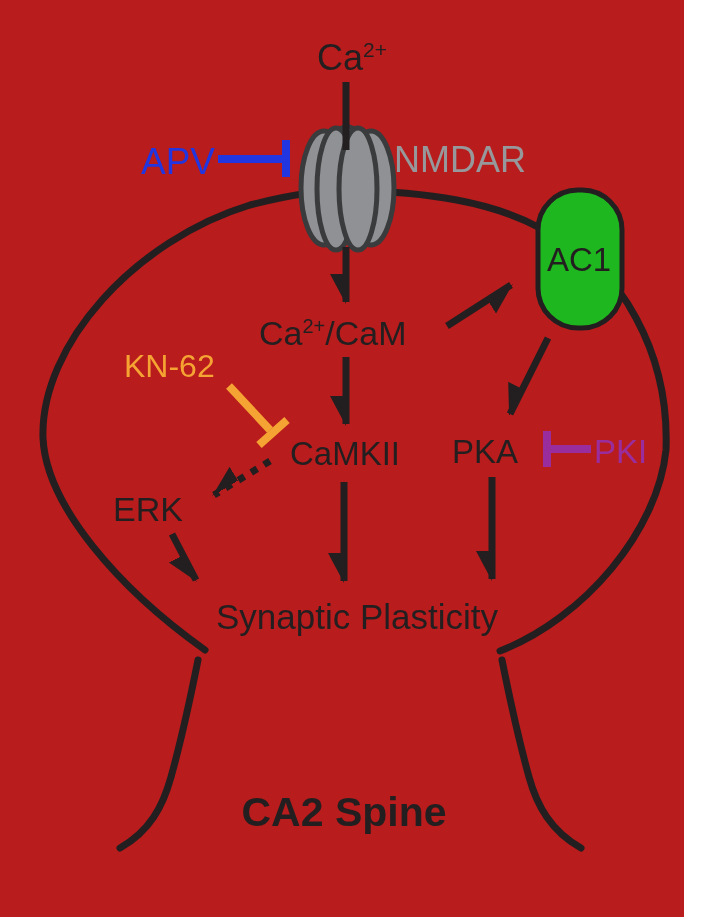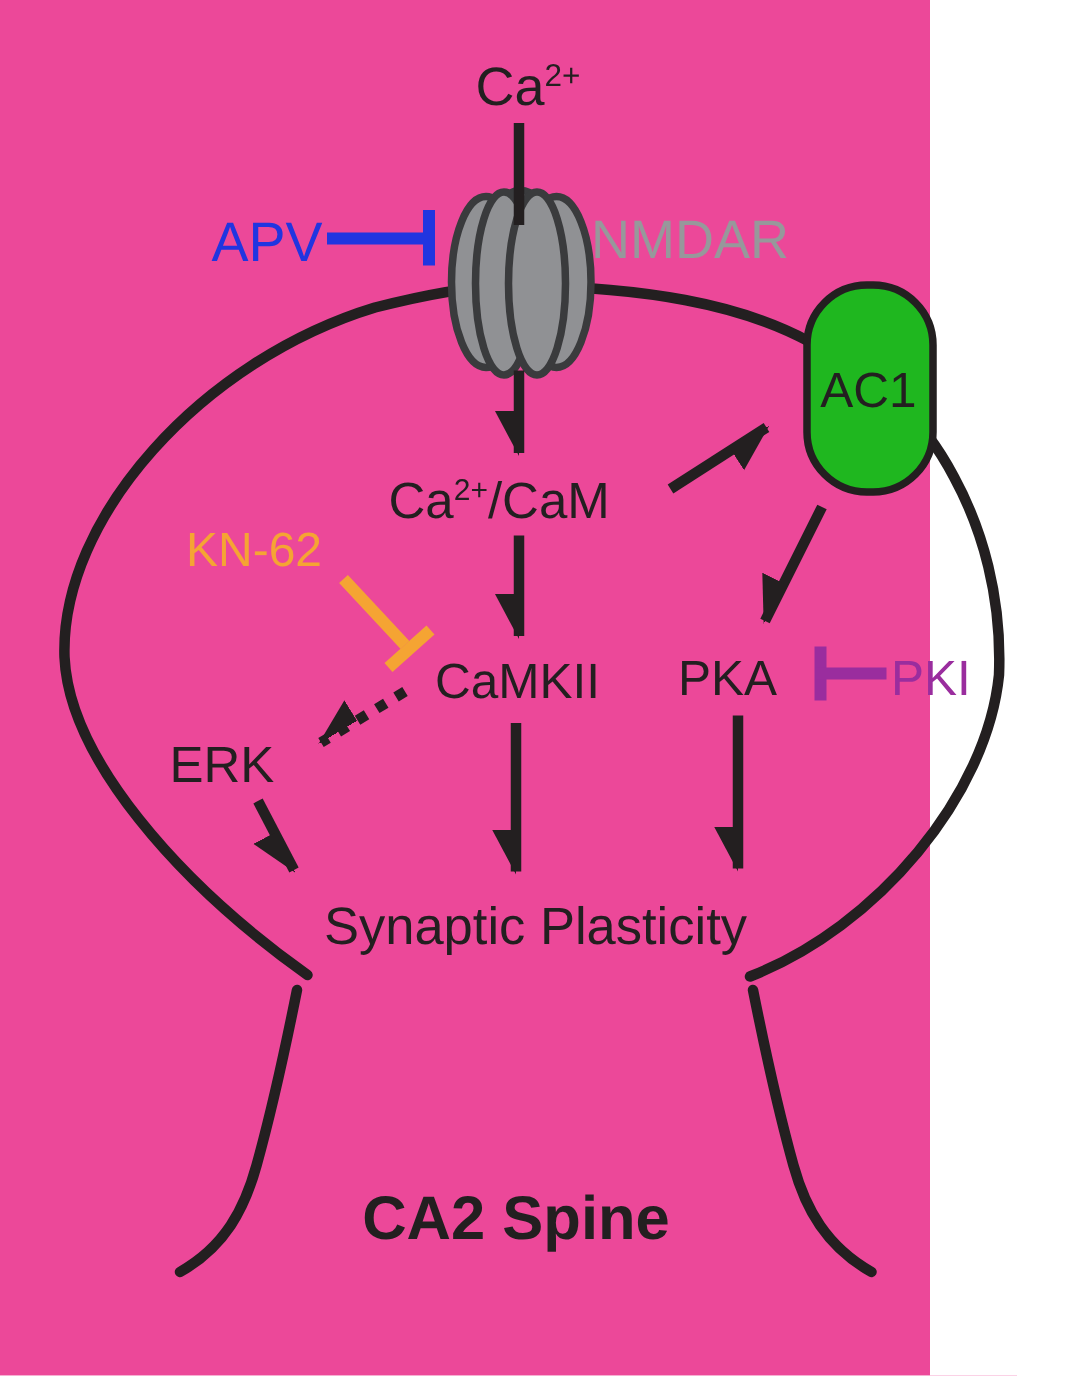--- a/index.html
+++ b/index.html
@@ -1,23 +1,23 @@
 <!DOCTYPE html>
 <html><head>
 <meta charset="utf-8">
 <style>
   html, body {
     margin: 0;
     padding: 0;
     background: #ffffff;
   }
   #figure {
-    width: 620px;
+    width: 684px;
     height: 917px;
-    background: #ec4899;
+    background: #b91c1c;
     position: relative;
     font-family: "Liberation Sans", sans-serif;
   }
   svg text {
     font-family: "Liberation Sans", sans-serif;
   }
 </style>
 </head>
 <body>
 

